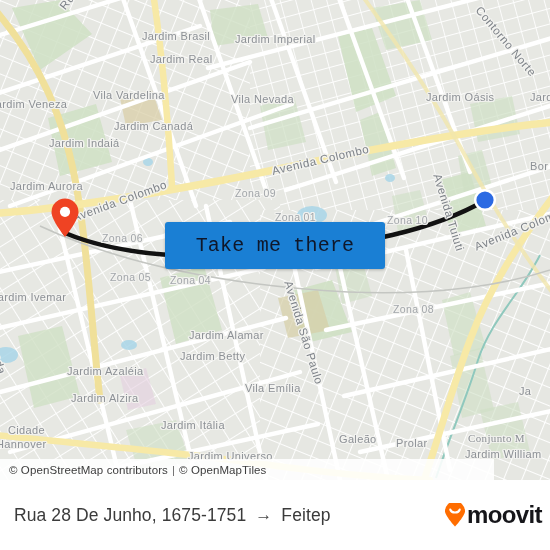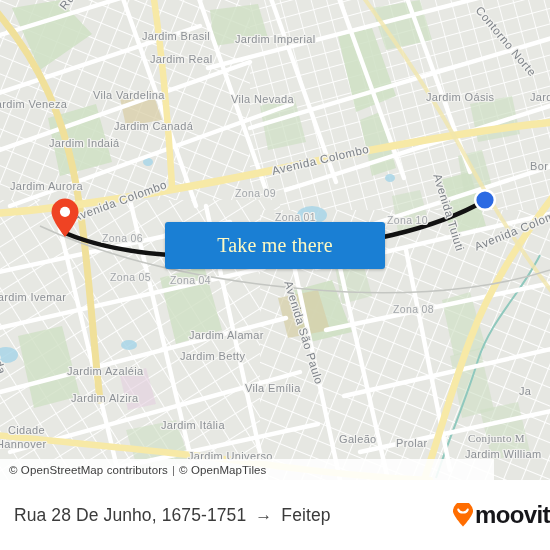--- a/index.html
+++ b/index.html
@@ -64,22 +64,22 @@
   }
 
   
   #cta {
     position: absolute;
     left: 165px; top: 222px;
     width: 220px; height: 47px;
     background: #1a7fd4;
     border: none;
     border-radius: 3px;
-    color: #fef9c3;
-    font-family: Liberation Serif, serif;
+    color: #0f172a;
+    font-family: Liberation Mono, monospace;
     font-size: 20px;
     letter-spacing: .2px;
     cursor: pointer;
     box-shadow: 0 1px 3px rgba(0,0,0,.25);
     display: flex;
     align-items: center;
     justify-content: center;
     padding: 0;
   }
 
@@ -103,21 +103,21 @@
   
   #footer {
     position: absolute;
     left: 0; top: 480px;
     width: 550px; height: 70px;
     background: #ffffff;
     display: flex;
     align-items: center;
     justify-content: space-between;
     box-sizing: border-box;
-    padding: 0 0 0 14px;
+    padding: 0 8px 0 14px;
   }
   #route-summary {
     display: flex;
     align-items: center;
     font-size: 17.5px;
     color: #3b3b3b;
     letter-spacing: .1px;
   }
   #route-summary .arrow {
     margin: 0 9px;

